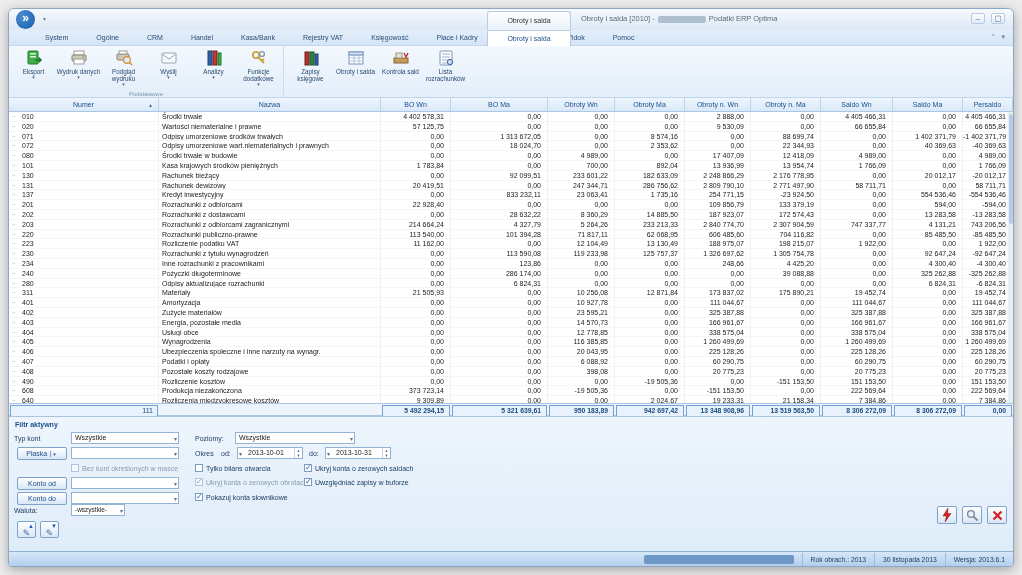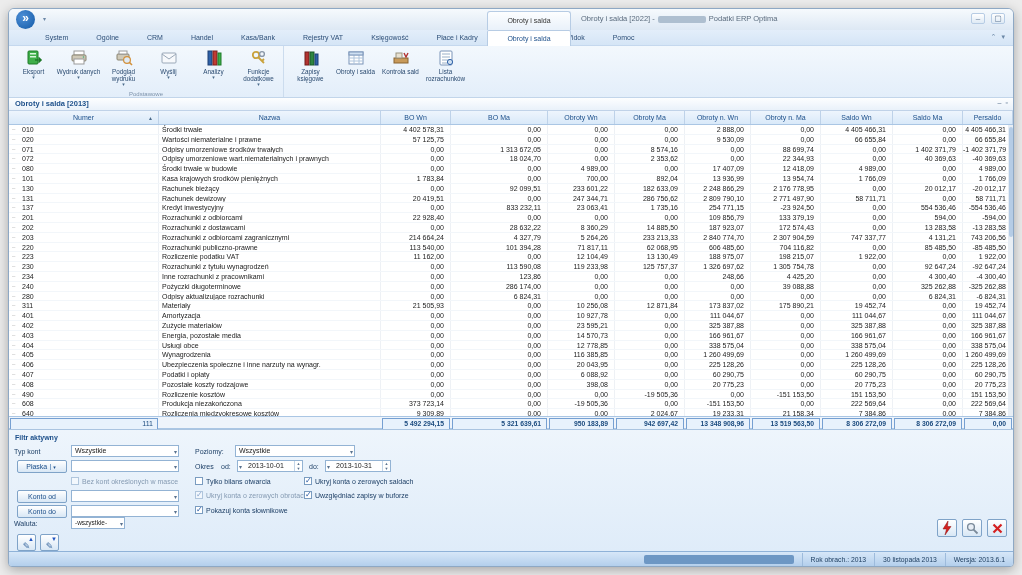--- a/index.html
+++ b/index.html
@@ -97,21 +97,21 @@
 </head>
 <body>
 
 <div class="window">
 
   <div class="titlebar">
     <div class="logo">»</div>
     <span class="qat-caret">▾</span>
     <div class="top-tab">Obroty i salda</div>
     <div class="title-text">
-      <span>Obroty i salda [2022] -</span><span class="blob"></span><span>Podatki ERP Optima</span>
+      <span>Obroty i salda [2010] -</span><span class="blob"></span><span>Podatki ERP Optima</span>
     </div>
     <div class="winbtns">
       <div class="winbtn">–</div>
       <div class="winbtn">▢</div>
     </div>
   </div>
 
   <div class="menurow">
     <div class="mtabs">
 
@@ -223,27 +223,20 @@
         <svg viewBox="0 0 18 18">
             <rect x="3" y="2" width="12" height="14" rx="1" fill="#fff" stroke="#7a94b8"></rect>
             <path d="M5 5 H13 M5 8 H13 M5 11 H13 M5 14 H10" stroke="#9ab0c8" fill="none"></path>
             <circle cx="13" cy="13" r="2.6" fill="#cfe0f2" stroke="#2f62a8"></circle>
           </svg>
         <span class="rlabel">Lista rozrachunków</span>
       </div>
     </div>
   </div>
 
-  <div class="panelbar">
-    <span class="ptitle">Obroty i salda [2013]</span>
-    <span class="pbtns">
-      <span>–</span>
-      <span>▫</span>
-    </span>
-  </div>
 
   <div class="grid">
     <div class="ghead">
 
     <div class="gh">Numer</div>
         <div class="gh">Nazwa</div>
         <div class="gh">BO Wn</div>
         <div class="gh">BO Ma</div>
         <div class="gh">Obroty Wn</div>
         <div class="gh">Obroty Ma</div>

